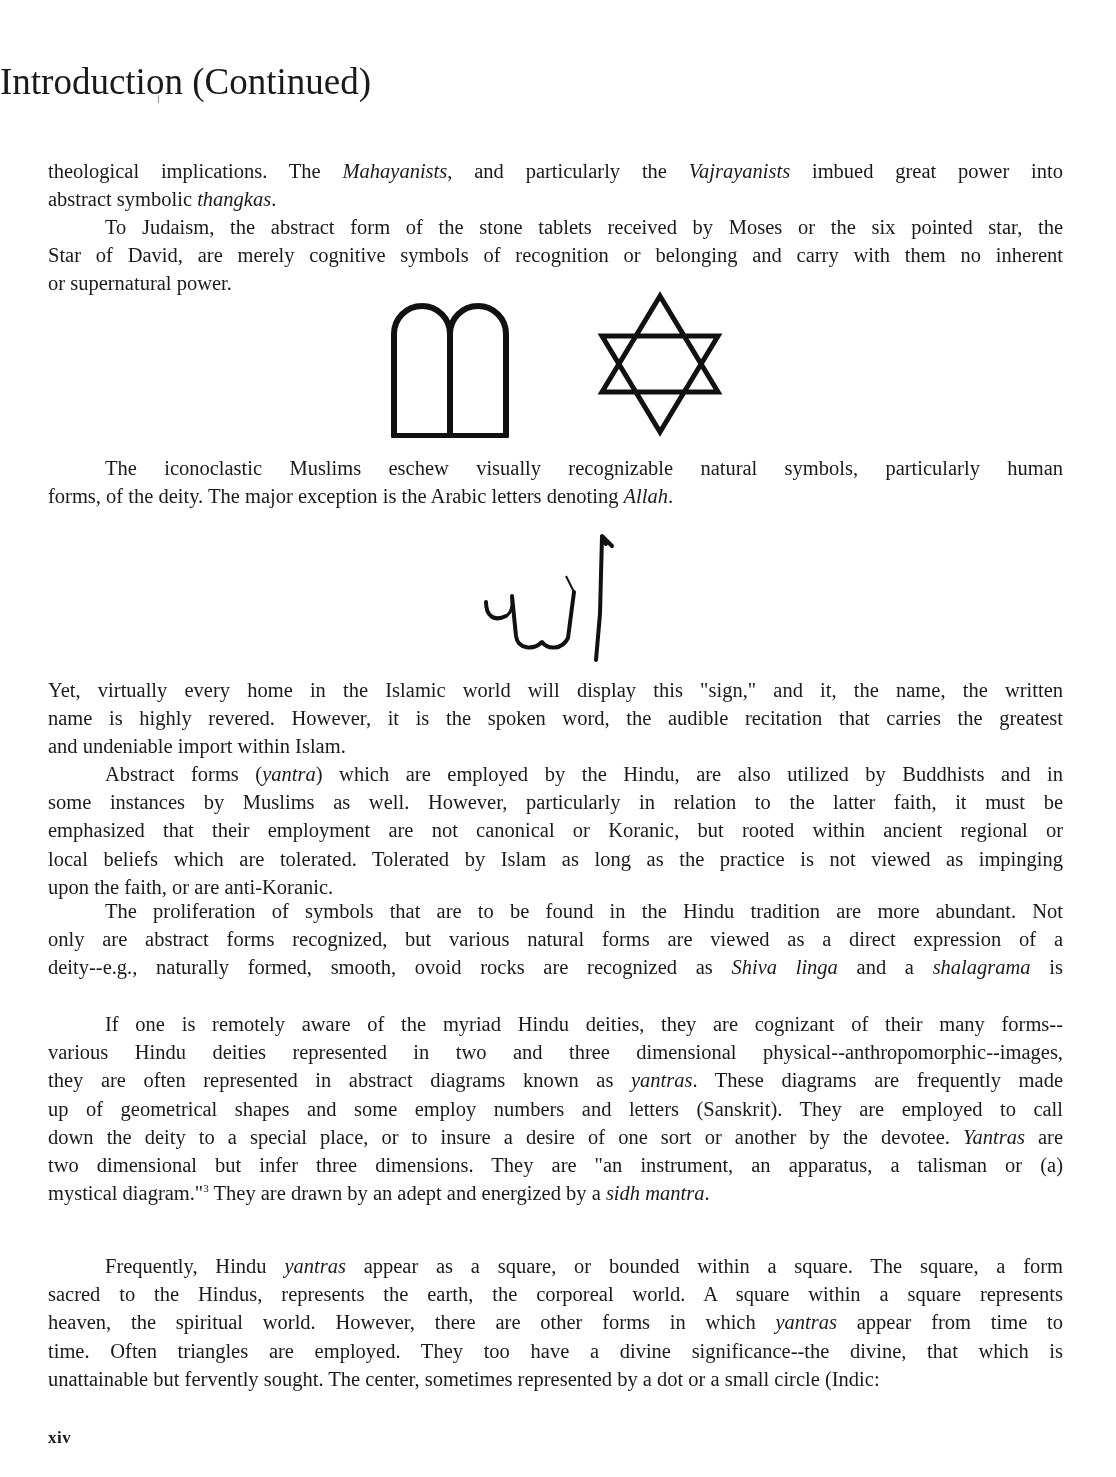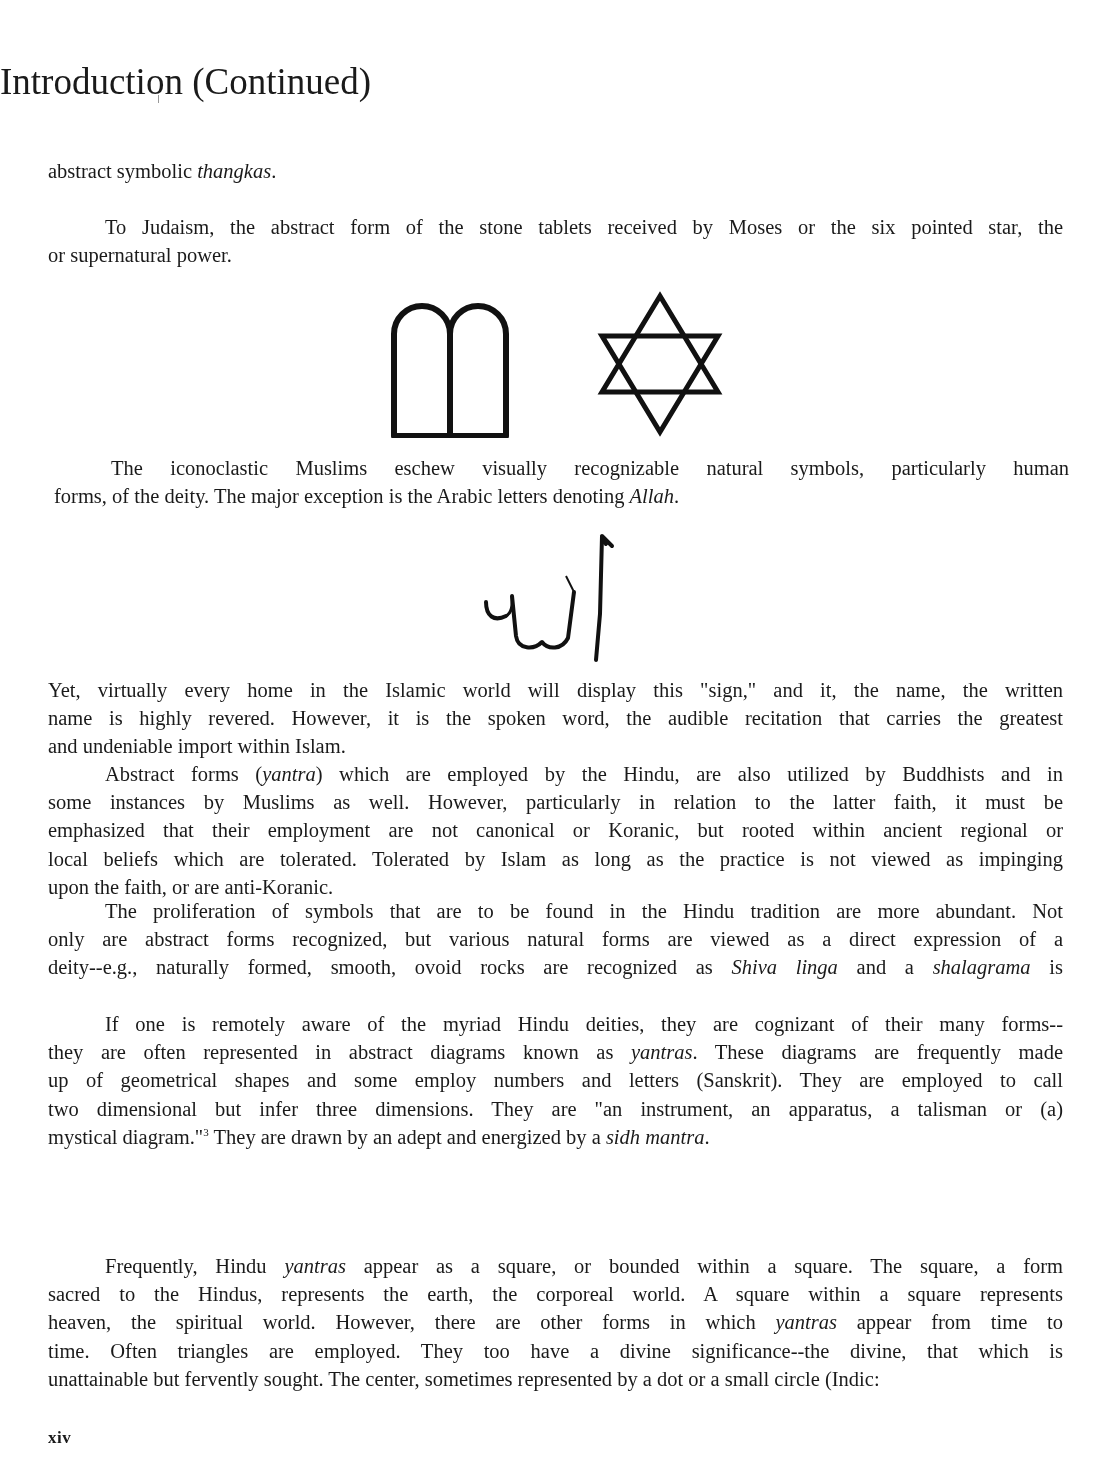--- a/index.html
+++ b/index.html
@@ -30,41 +30,43 @@
     }
   </style>
 </head>
 <body>
 
 <div>
   <div class="page-title">Introduction (Continued)</div>
   <div class="stray-mark"></div>
 
   <div class="block" style="top:157px;">
+      <span class="line">theological implications. The <i>Mahayanists</i>, and particularly the <i>Vajrayanists</i> imbued great power into</span>
       <span class="line last">abstract symbolic <i>thangkas</i>.</span>
     </div>
   <div class="block" style="top:213px;">
       <span class="line indent">To Judaism, the abstract form of the stone tablets received by Moses or the six pointed star, the</span>
+      <span class="line">Star of David, are merely cognitive symbols of recognition or belonging and carry with them no inherent</span>
       <span class="line last">or supernatural power.</span>
     </div>
 
   <div class="fig" style="left:388px; top:290px;">
     <svg width="124" height="148" viewBox="0 0 124 148" aria-label="tablets">
       <path d="M6 146 L6 44 A28 28 0 0 1 62 44 A28 28 0 0 1 118 44 L118 146 Z" fill="none" stroke="#111" stroke-width="6" stroke-linejoin="round"></path>
       <line x1="62" y1="44" x2="62" y2="146" stroke="#111" stroke-width="6"></line>
     </svg>
   </div>
   <div class="fig" style="left:596px; top:290px;">
     <svg width="130" height="148" viewBox="0 0 130 148" aria-label="star">
       <polygon points="64,6 122,102 6,102" fill="none" stroke="#111" stroke-width="5" stroke-linejoin="miter"></polygon>
       <polygon points="64,142 6,46 122,46" fill="none" stroke="#111" stroke-width="5" stroke-linejoin="miter"></polygon>
     </svg>
   </div>
 
-  <div class="block" style="top:454px;margin-left:6px;">
+  <div class="block" style="top:454px;">
       <span class="line indent">The iconoclastic Muslims eschew visually recognizable natural symbols, particularly human</span>
       <span class="line last">forms, of the deity. The major exception is the Arabic letters denoting <i>Allah</i>.</span>
     </div>
 
   <div class="fig" style="left:478px; top:524px;">
     <svg width="160" height="140" viewBox="0 0 160 140" aria-label="Allah">
       <path d="M8 78 C8 92 16 98 28 92" fill="none" stroke="#111" stroke-width="4" stroke-linecap="round"></path>
       <path d="M28 92 C36 88 34 76 34 72" fill="none" stroke="#111" stroke-width="3"></path>
       <path d="M34 72 L38 112 C40 126 56 126 64 118 C70 126 84 126 90 114 L96 68" fill="none" stroke="#111" stroke-width="4" stroke-linejoin="round" stroke-linecap="round"></path>
       <path d="M96 68 L88 52" fill="none" stroke="#111" stroke-width="2"></path>
@@ -84,22 +86,24 @@
       <span class="line">local beliefs which are tolerated. Tolerated by Islam as long as the practice is not viewed as impinging</span>
       <span class="line last">upon the faith, or are anti-Koranic.</span>
     </div>
   <div class="block" style="top:897px;">
       <span class="line indent">The proliferation of symbols that are to be found  in the Hindu tradition are more abundant. Not</span>
       <span class="line">only are abstract forms recognized, but various natural forms are viewed as a direct expression of a</span>
       <span class="line">deity--e.g., naturally formed, smooth, ovoid rocks are recognized as <i>Shiva linga</i> and a <i>shalagrama</i> is</span>
     </div>
   <div class="block" style="top:1010px;">
       <span class="line indent">If one is remotely aware of the myriad Hindu deities, they are cognizant of their many forms--</span>
+      <span class="line">various Hindu deities represented in two and three dimensional physical--anthropomorphic--images,</span>
       <span class="line">they are often represented in abstract diagrams known as <i>yantras</i>. These diagrams are frequently made</span>
       <span class="line">up of geometrical shapes and some employ numbers and letters (Sanskrit). They are employed to call</span>
+      <span class="line">down the deity to a special place, or to insure a desire of one sort or another by the devotee. <i>Yantras</i> are</span>
       <span class="line">two dimensional but infer three dimensions. They are "an instrument, an apparatus, a talisman or (a)</span>
       <span class="line last">mystical diagram."<sup>3</sup> They are drawn by an adept and energized by a <i>sidh mantra</i>.</span>
     </div>
   <div class="block" style="top:1252px;">
       <span class="line indent">Frequently, Hindu <i>yantras</i> appear as a square, or bounded within a square. The square, a form</span>
       <span class="line">sacred to the Hindus, represents the earth, the corporeal world. A square within a square represents</span>
       <span class="line">heaven, the spiritual world. However, there are other forms in which <i>yantras</i> appear from time to</span>
       <span class="line">time. Often triangles are employed. They too have a divine significance--the divine, that which is</span>
       <span class="line last">unattainable but fervently sought. The center, sometimes represented by a dot or a small circle (Indic:</span>
     </div>

